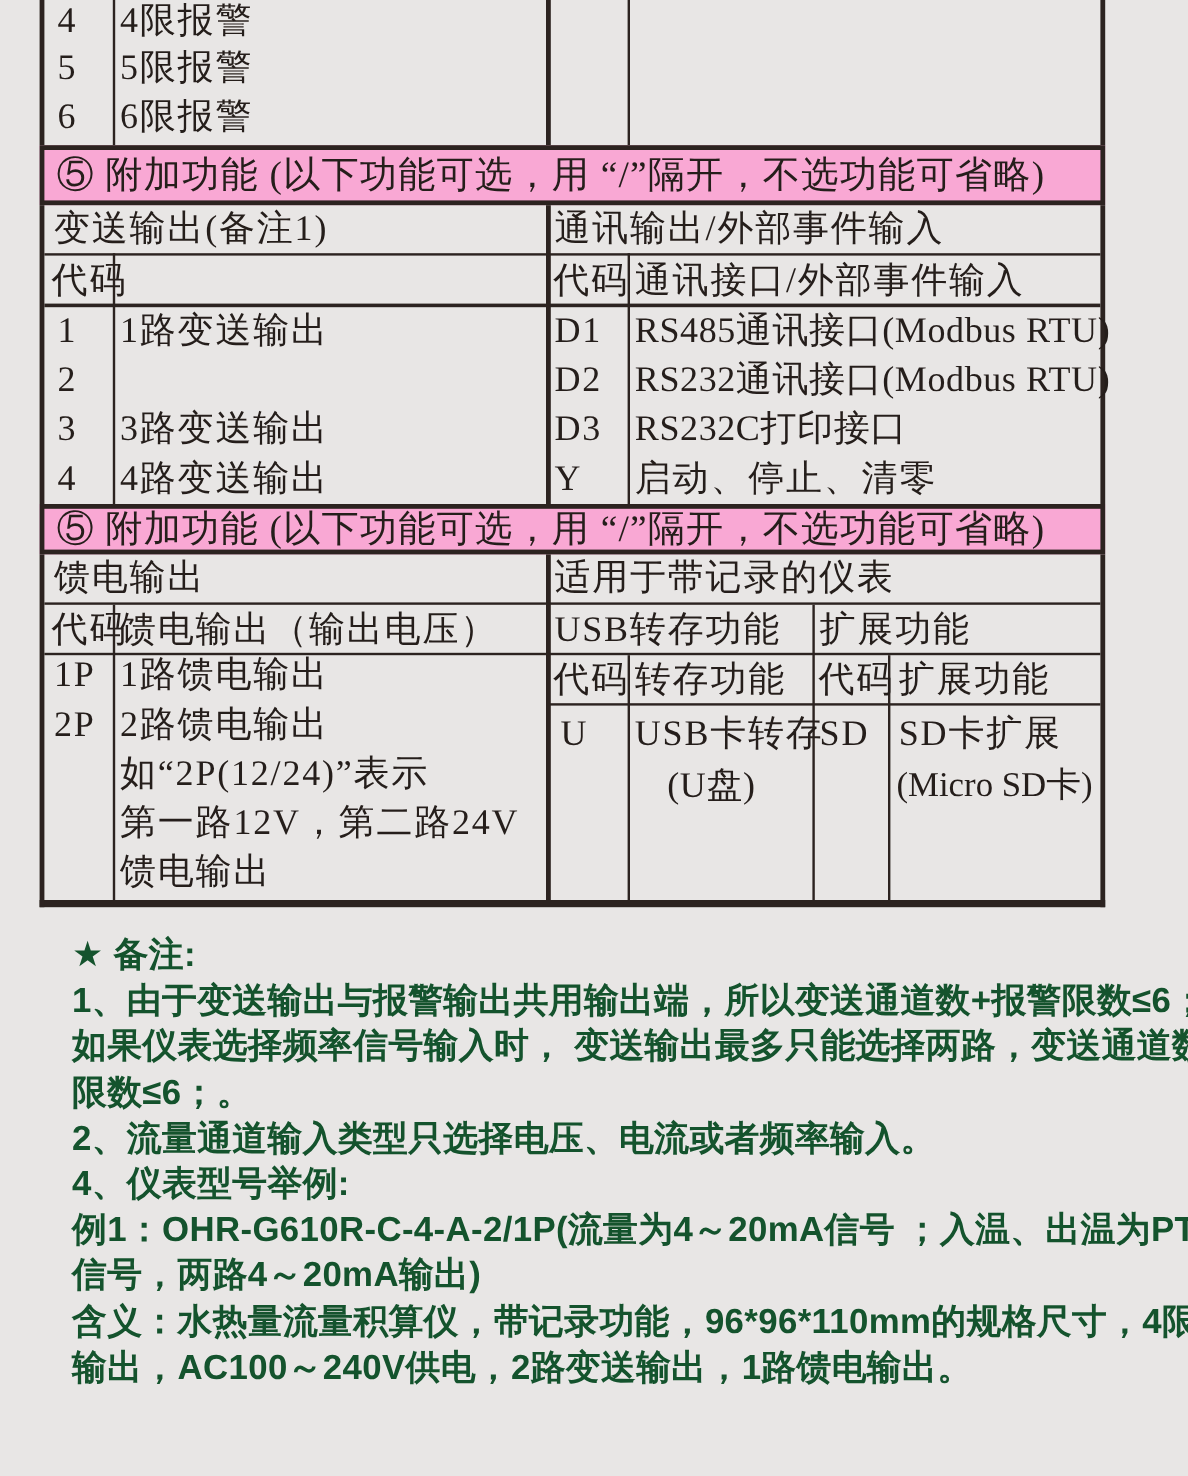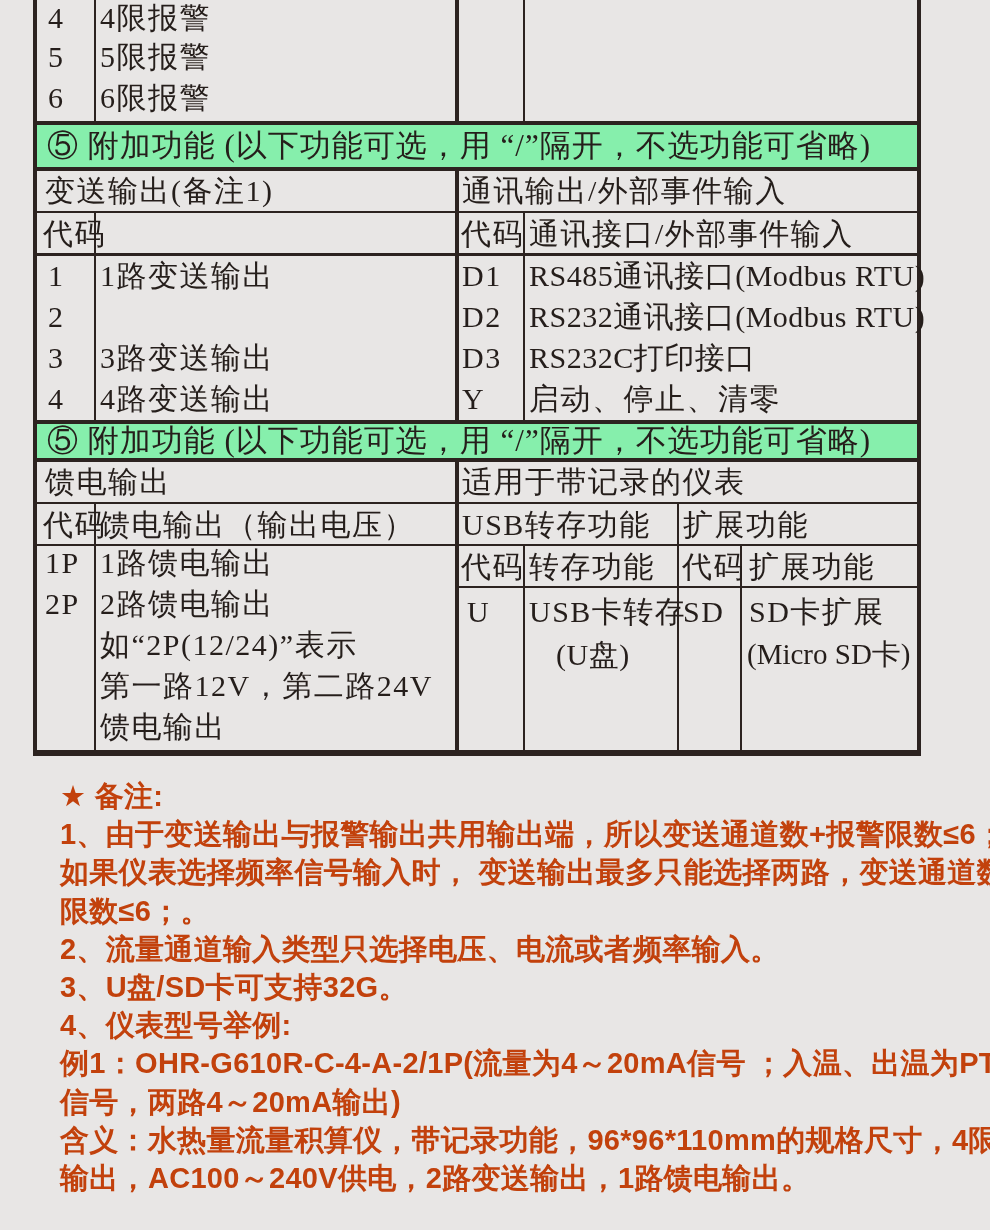--- a/index.html
+++ b/index.html
@@ -7,25 +7,25 @@
   .vl{position:absolute;background:#2c2320;width:2px;}
   .vl.thick{width:4px;}
   .hl{position:absolute;background:#2c2320;height:2px;}
   .hl.thick{height:3px;}
   .serif{font-family:"Liberation Serif","DejaVu Serif",serif;font-size:30px;letter-spacing:1.5px;white-space:nowrap;}
   .serif.tight{letter-spacing:0.5px;}
   .sans{font-family:"Liberation Sans","DejaVu Sans",sans-serif;}
   .tblbox{position:absolute;left:33px;width:888px;box-sizing:border-box;
           border-left:4px solid #2c2320;border-right:4px solid #2c2320;}
   .band{position:absolute;left:33px;width:888px;box-sizing:border-box;
-        border:4px solid #2c2320;background:#86efac;}
+        border:4px solid #2c2320;background:#f9a8d4;}
   .band-text{position:absolute;left:10px;top:0;right:4px;white-space:nowrap;overflow:hidden;}
   .cellline{position:absolute;line-height:40px;height:40px;}
   .notes{position:absolute;left:60px;top:777px;width:880px;font-weight:bold;
-         font-size:29px;line-height:38.2px;letter-spacing:0.3px;color:#c2410c;}
+         font-size:29px;line-height:38.2px;letter-spacing:0.3px;color:#14532d;}
   .note-line{white-space:nowrap;}
 </style>
 </head>
 <body>
 
 <div class="page">
 
   <div class="tblbox" style="top:0;height:121px;">
     <div class="vl" style="left:57px;top:0;height:121px;"></div>
     <div class="vl thick" style="left:418px;top:0;height:121px;"></div>
@@ -118,21 +118,20 @@
     <div class="cellline serif" style="left:712px;top:128px;line-height:43px;height:43px;">SD卡扩展</div>
     <div class="cellline serif tight" style="left:710px;top:171px;line-height:43px;height:43px;font-size:29px;letter-spacing:0;">(Micro SD卡)</div>
   </div>
 
   <div class="notes sans">
     <div class="note-line">★ 备注:</div>
     <div class="note-line">1、由于变送输出与报警输出共用输出端，所以变送通道数+报警限数≤6；</div>
     <div class="note-line">如果仪表选择频率信号输入时， 变送输出最多只能选择两路，变送通道数+报警</div>
     <div class="note-line">限数≤6；。</div>
     <div class="note-line">2、流量通道输入类型只选择电压、电流或者频率输入。</div>
-    <div class="note-line">3、U盘/SD卡可支持32G。</div>
     <div class="note-line">4、仪表型号举例:</div>
     <div class="note-line">例1：OHR-G610R-C-4-A-2/1P(流量为4～20mA信号 ；入温、出温为PT100</div>
     <div class="note-line">信号，两路4～20mA输出)</div>
     <div class="note-line">含义：水热量流量积算仪，带记录功能，96*96*110mm的规格尺寸，4限报警</div>
     <div class="note-line">输出，AC100～240V供电，2路变送输出，1路馈电输出。</div>
   </div>
 
 </div>
 
 </body></html>

